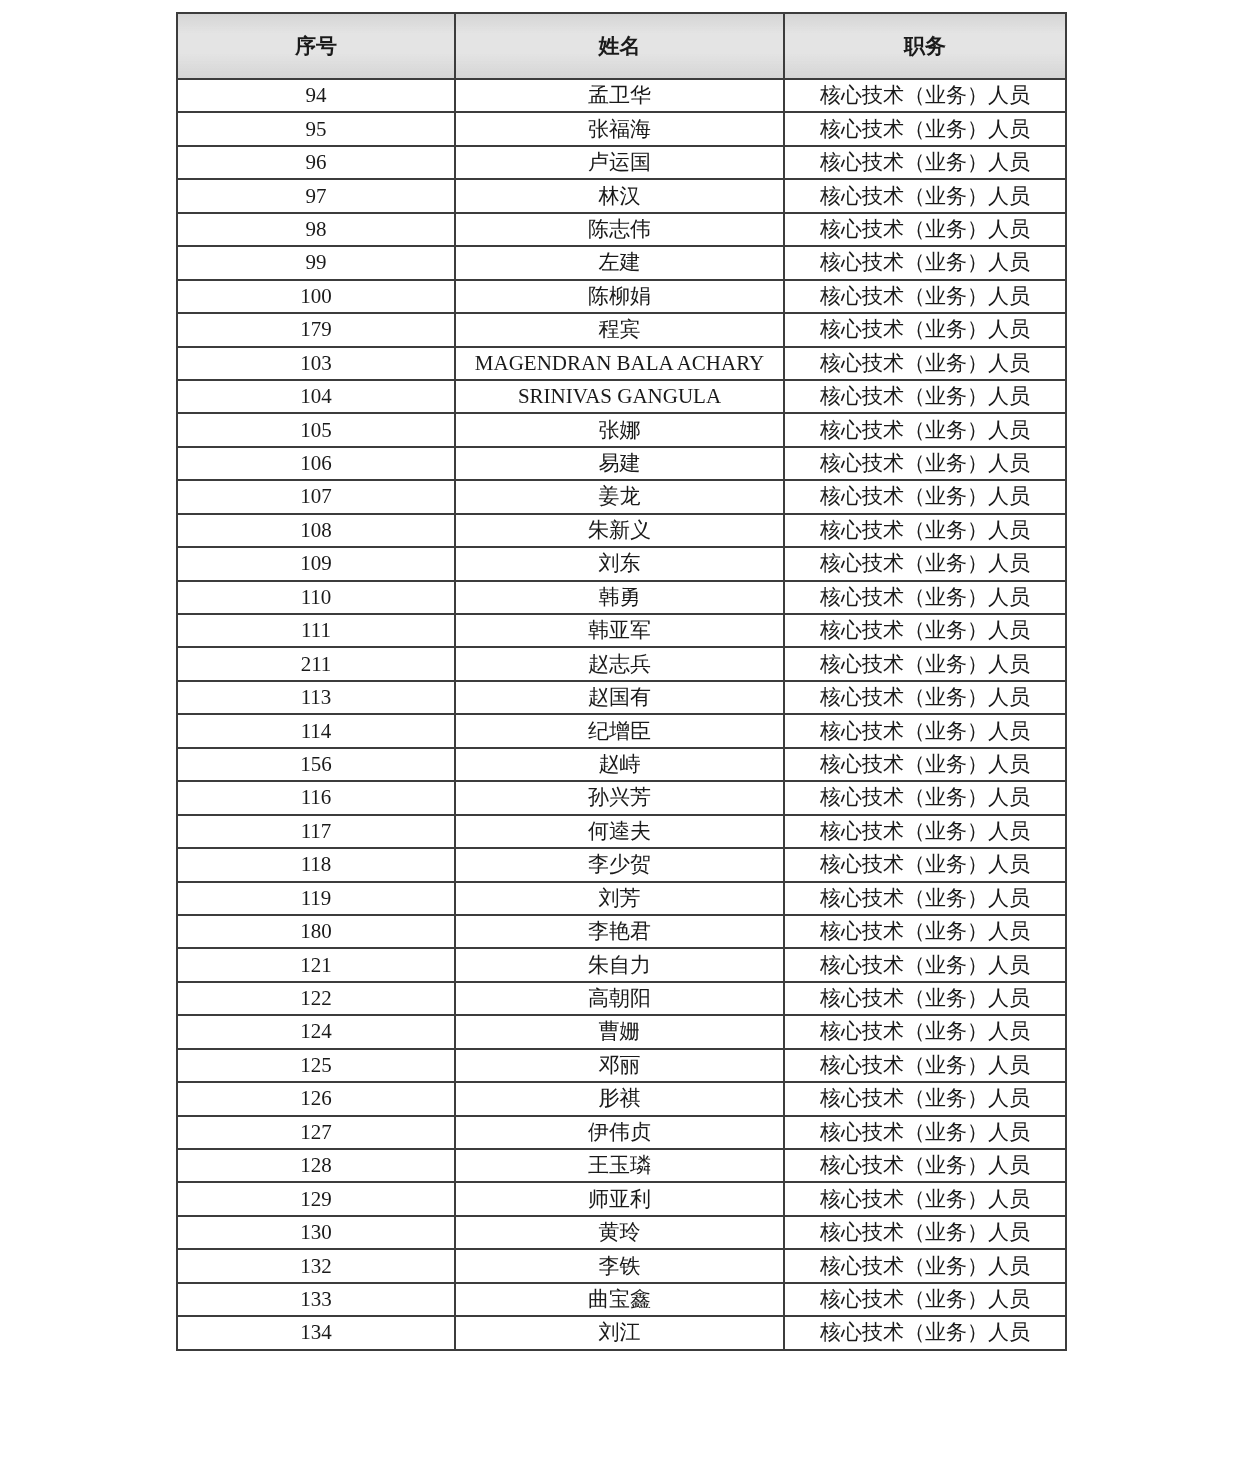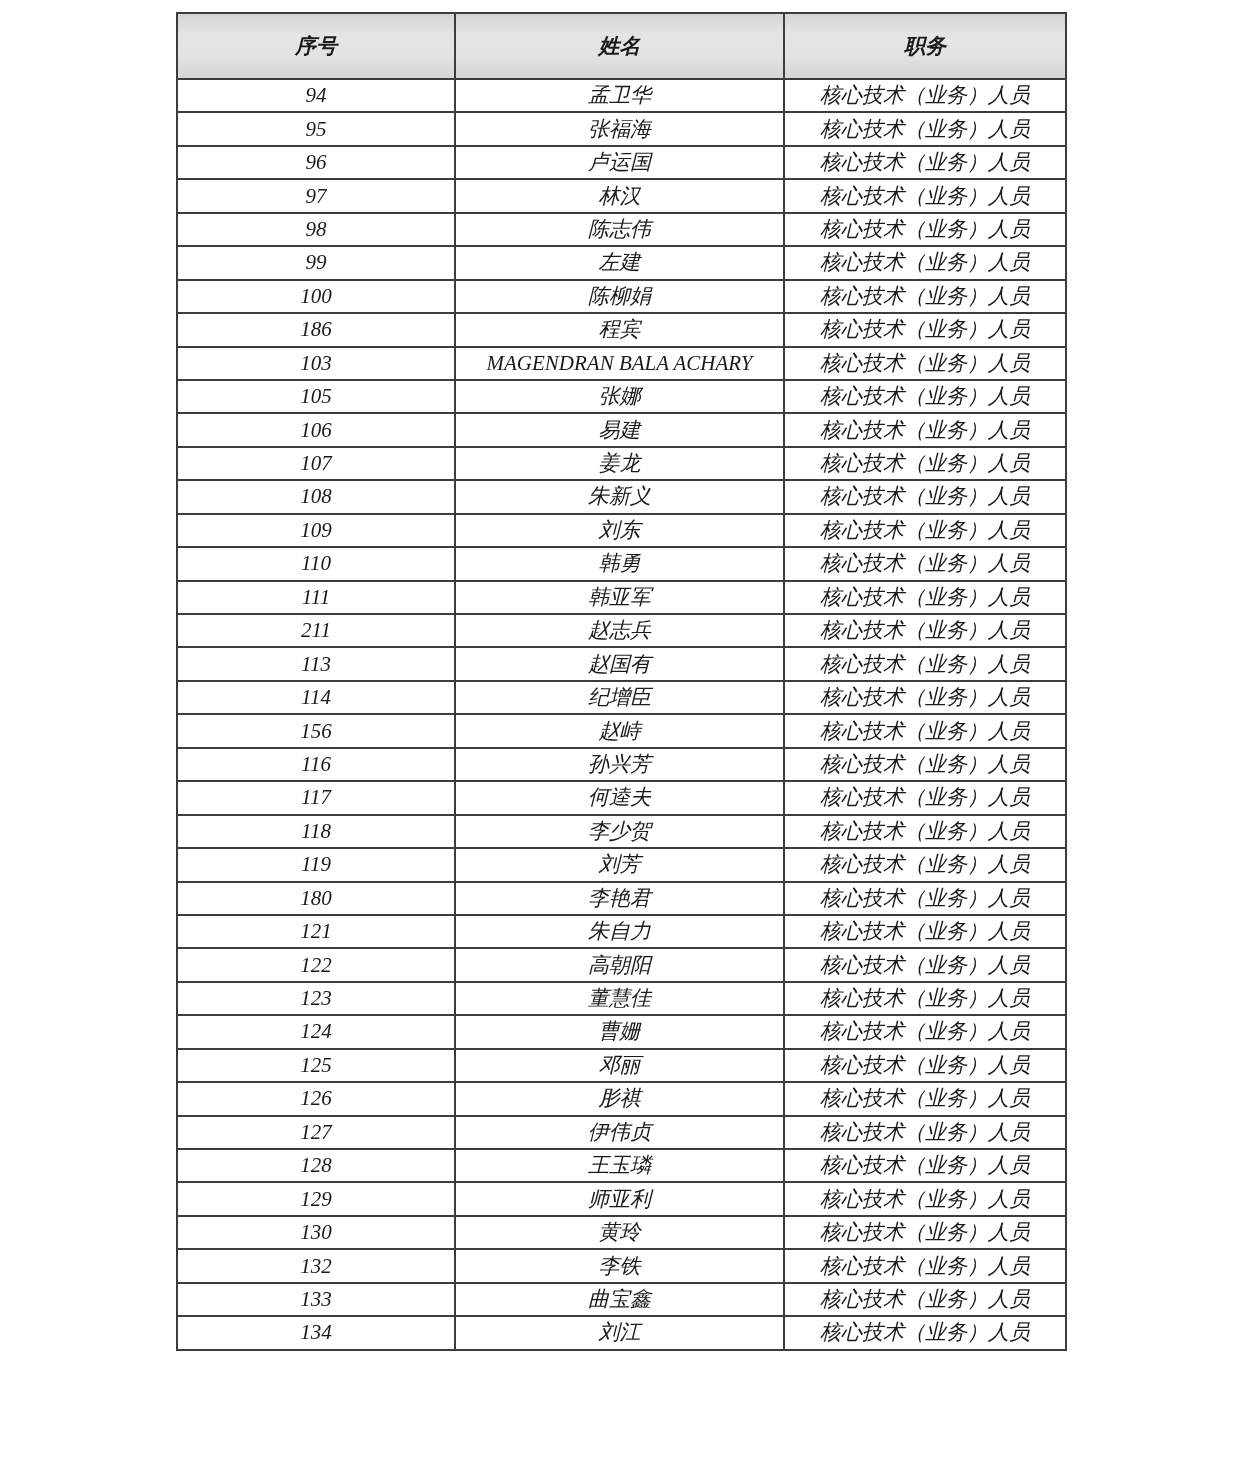--- a/index.html
+++ b/index.html
@@ -11,21 +11,20 @@
     width: 1240px;
     height: 1475px;
     position: relative;
     font-family: "Liberation Serif", "DejaVu Serif", serif;
     color: var(--text-color, #1a1a1a);
   }
   .page {
     position: absolute;
     inset: 0;
     background: var(--page-bg, #ffffff);
-    font-style: italic;
   }
   table.personnel {
     position: absolute;
     left: 176px;
     top: 12px;
     width: 889px;
     border-collapse: collapse;
     table-layout: fixed;
   }
   table.personnel th,
@@ -104,30 +103,35 @@
           <td>99</td>
           <td>左建</td>
           <td>核心技术（业务）人员</td>
         </tr>
         <tr>
           <td>100</td>
           <td>陈柳娟</td>
           <td>核心技术（业务）人员</td>
         </tr>
         <tr>
-          <td>186</td>
+          <td>179</td>
           <td>程宾</td>
           <td>核心技术（业务）人员</td>
         </tr>
         <tr>
           <td>103</td>
           <td>MAGENDRAN BALA ACHARY</td>
           <td>核心技术（业务）人员</td>
         </tr>
         <tr>
+          <td>104</td>
+          <td>SRINIVAS GANGULA</td>
+          <td>核心技术（业务）人员</td>
+        </tr>
+        <tr>
           <td>105</td>
           <td>张娜</td>
           <td>核心技术（业务）人员</td>
         </tr>
         <tr>
           <td>106</td>
           <td>易建</td>
           <td>核心技术（业务）人员</td>
         </tr>
         <tr>
@@ -201,25 +205,20 @@
           <td>核心技术（业务）人员</td>
         </tr>
         <tr>
           <td>121</td>
           <td>朱自力</td>
           <td>核心技术（业务）人员</td>
         </tr>
         <tr>
           <td>122</td>
           <td>高朝阳</td>
-          <td>核心技术（业务）人员</td>
-        </tr>
-        <tr>
-          <td>123</td>
-          <td>董慧佳</td>
           <td>核心技术（业务）人员</td>
         </tr>
         <tr>
           <td>124</td>
           <td>曹姗</td>
           <td>核心技术（业务）人员</td>
         </tr>
         <tr>
           <td>125</td>
           <td>邓丽</td>

